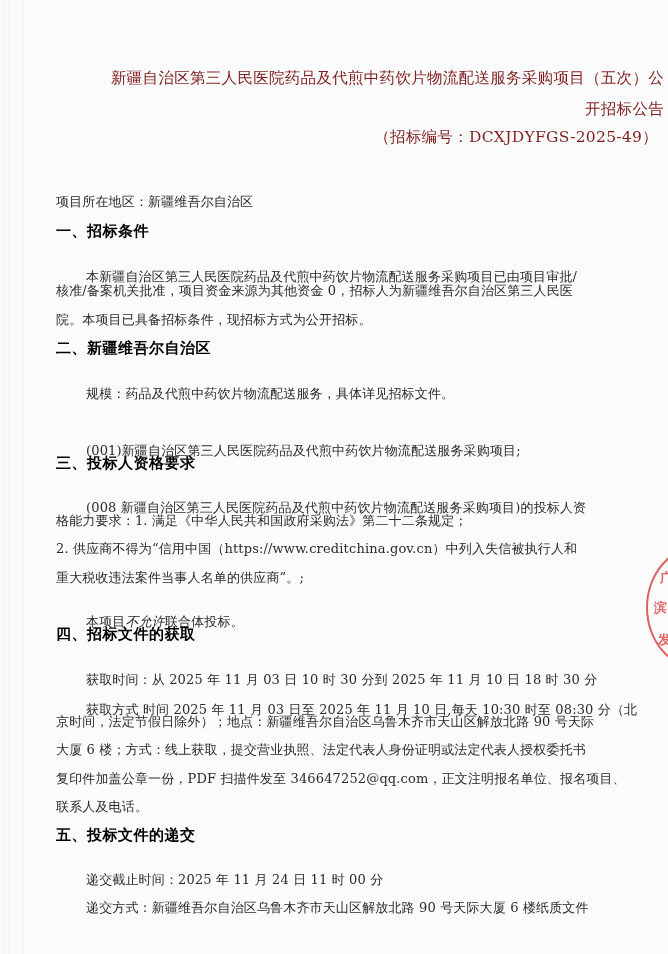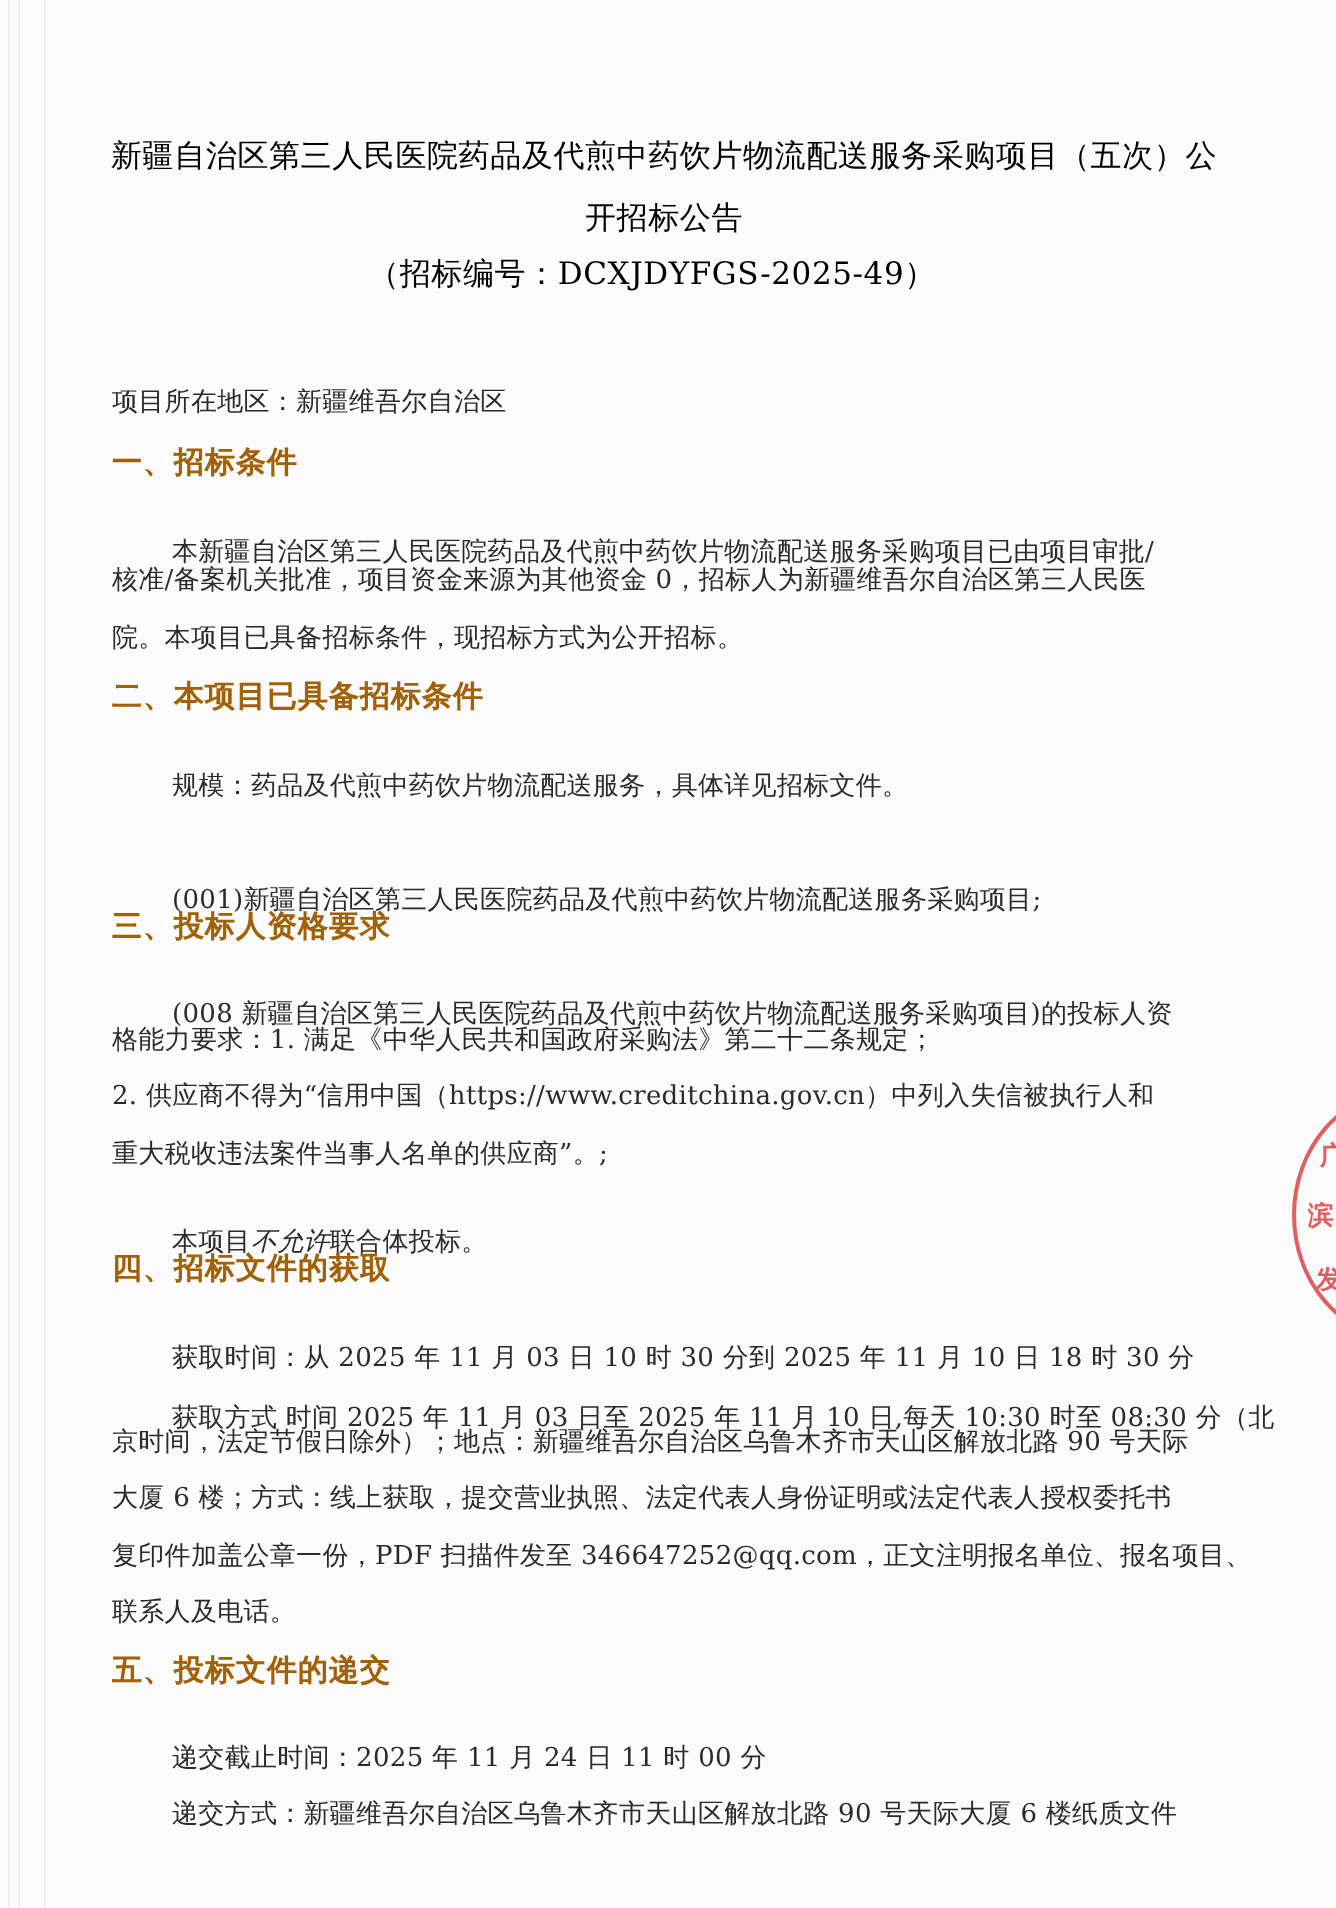--- a/index.html
+++ b/index.html
@@ -32,29 +32,29 @@
       white-space: nowrap;
       font-size: 13px;
       line-height: 16px;
       letter-spacing: 0.15px;
     }
     .title {
       font-size: 15.5px;
       line-height: 20px;
       letter-spacing: 0.3px;
       left: 0; width: 664px;
-      text-align: center;
-      color: #000000;
+      text-align: right;
+      color: #7f1d1d;
     }
     .heading {
       font-family: "DejaVu Sans", "Liberation Sans", sans-serif;
       font-weight: bold;
       font-size: 15px;
       line-height: 18px;
-      color: #a16207;
+      color: #000000;
       letter-spacing: 0.5px;
     }
     .indent { left: 86px; margin-top: 16px; }
     .flush { left: 56px; }
     .italic { font-style: italic; }
     .stamp {
       position: absolute;
       left: 646px;
       top: 545px;
       width: 110px;
@@ -83,21 +83,21 @@
   <div class="line title" style="top:99px">开招标公告</div>
   <div class="line title" style="top:127px; left:-6px">（招标编号：DCXJDYFGS-2025-49）</div>
 
   <div class="line flush" style="top:194px">项目所在地区：新疆维吾尔自治区</div>
 
   <div class="line heading flush" style="top:222px">一、招标条件</div>
   <div class="line indent" style="top:253px">本新疆自治区第三人民医院药品及代煎中药饮片物流配送服务采购项目已由项目审批/</div>
   <div class="line flush" style="top:283px">核准/备案机关批准，项目资金来源为其他资金 0，招标人为新疆维吾尔自治区第三人民医</div>
   <div class="line flush" style="top:312px">院。本项目已具备招标条件，现招标方式为公开招标。</div>
 
-  <div class="line heading flush" style="top:339px">二、本项目已具备招标条件</div>
+  <div class="line heading flush" style="top:339px">二、新疆维吾尔自治区</div>
   <div class="line indent" style="top:370px">规模：药品及代煎中药饮片物流配送服务，具体详见招标文件。</div>
   <div class="line indent" style="top:427px">(001)新疆自治区第三人民医院药品及代煎中药饮片物流配送服务采购项目;</div>
 
   <div class="line heading flush" style="top:454px">三、投标人资格要求</div>
   <div class="line indent" style="top:484px">(008 新疆自治区第三人民医院药品及代煎中药饮片物流配送服务采购项目)的投标人资</div>
   <div class="line flush" style="top:513px">格能力要求：1. 满足《中华人民共和国政府采购法》第二十二条规定；</div>
   <div class="line flush" style="top:541px">2. 供应商不得为“信用中国（https://www.creditchina.gov.cn）中列入失信被执行人和</div>
   <div class="line flush" style="top:570px">重大税收违法案件当事人名单的供应商”。;</div>
   <div class="line indent" style="top:598px"><span>本项目</span><span class="italic">不允许</span><span>联合体投标。</span></div>
 

